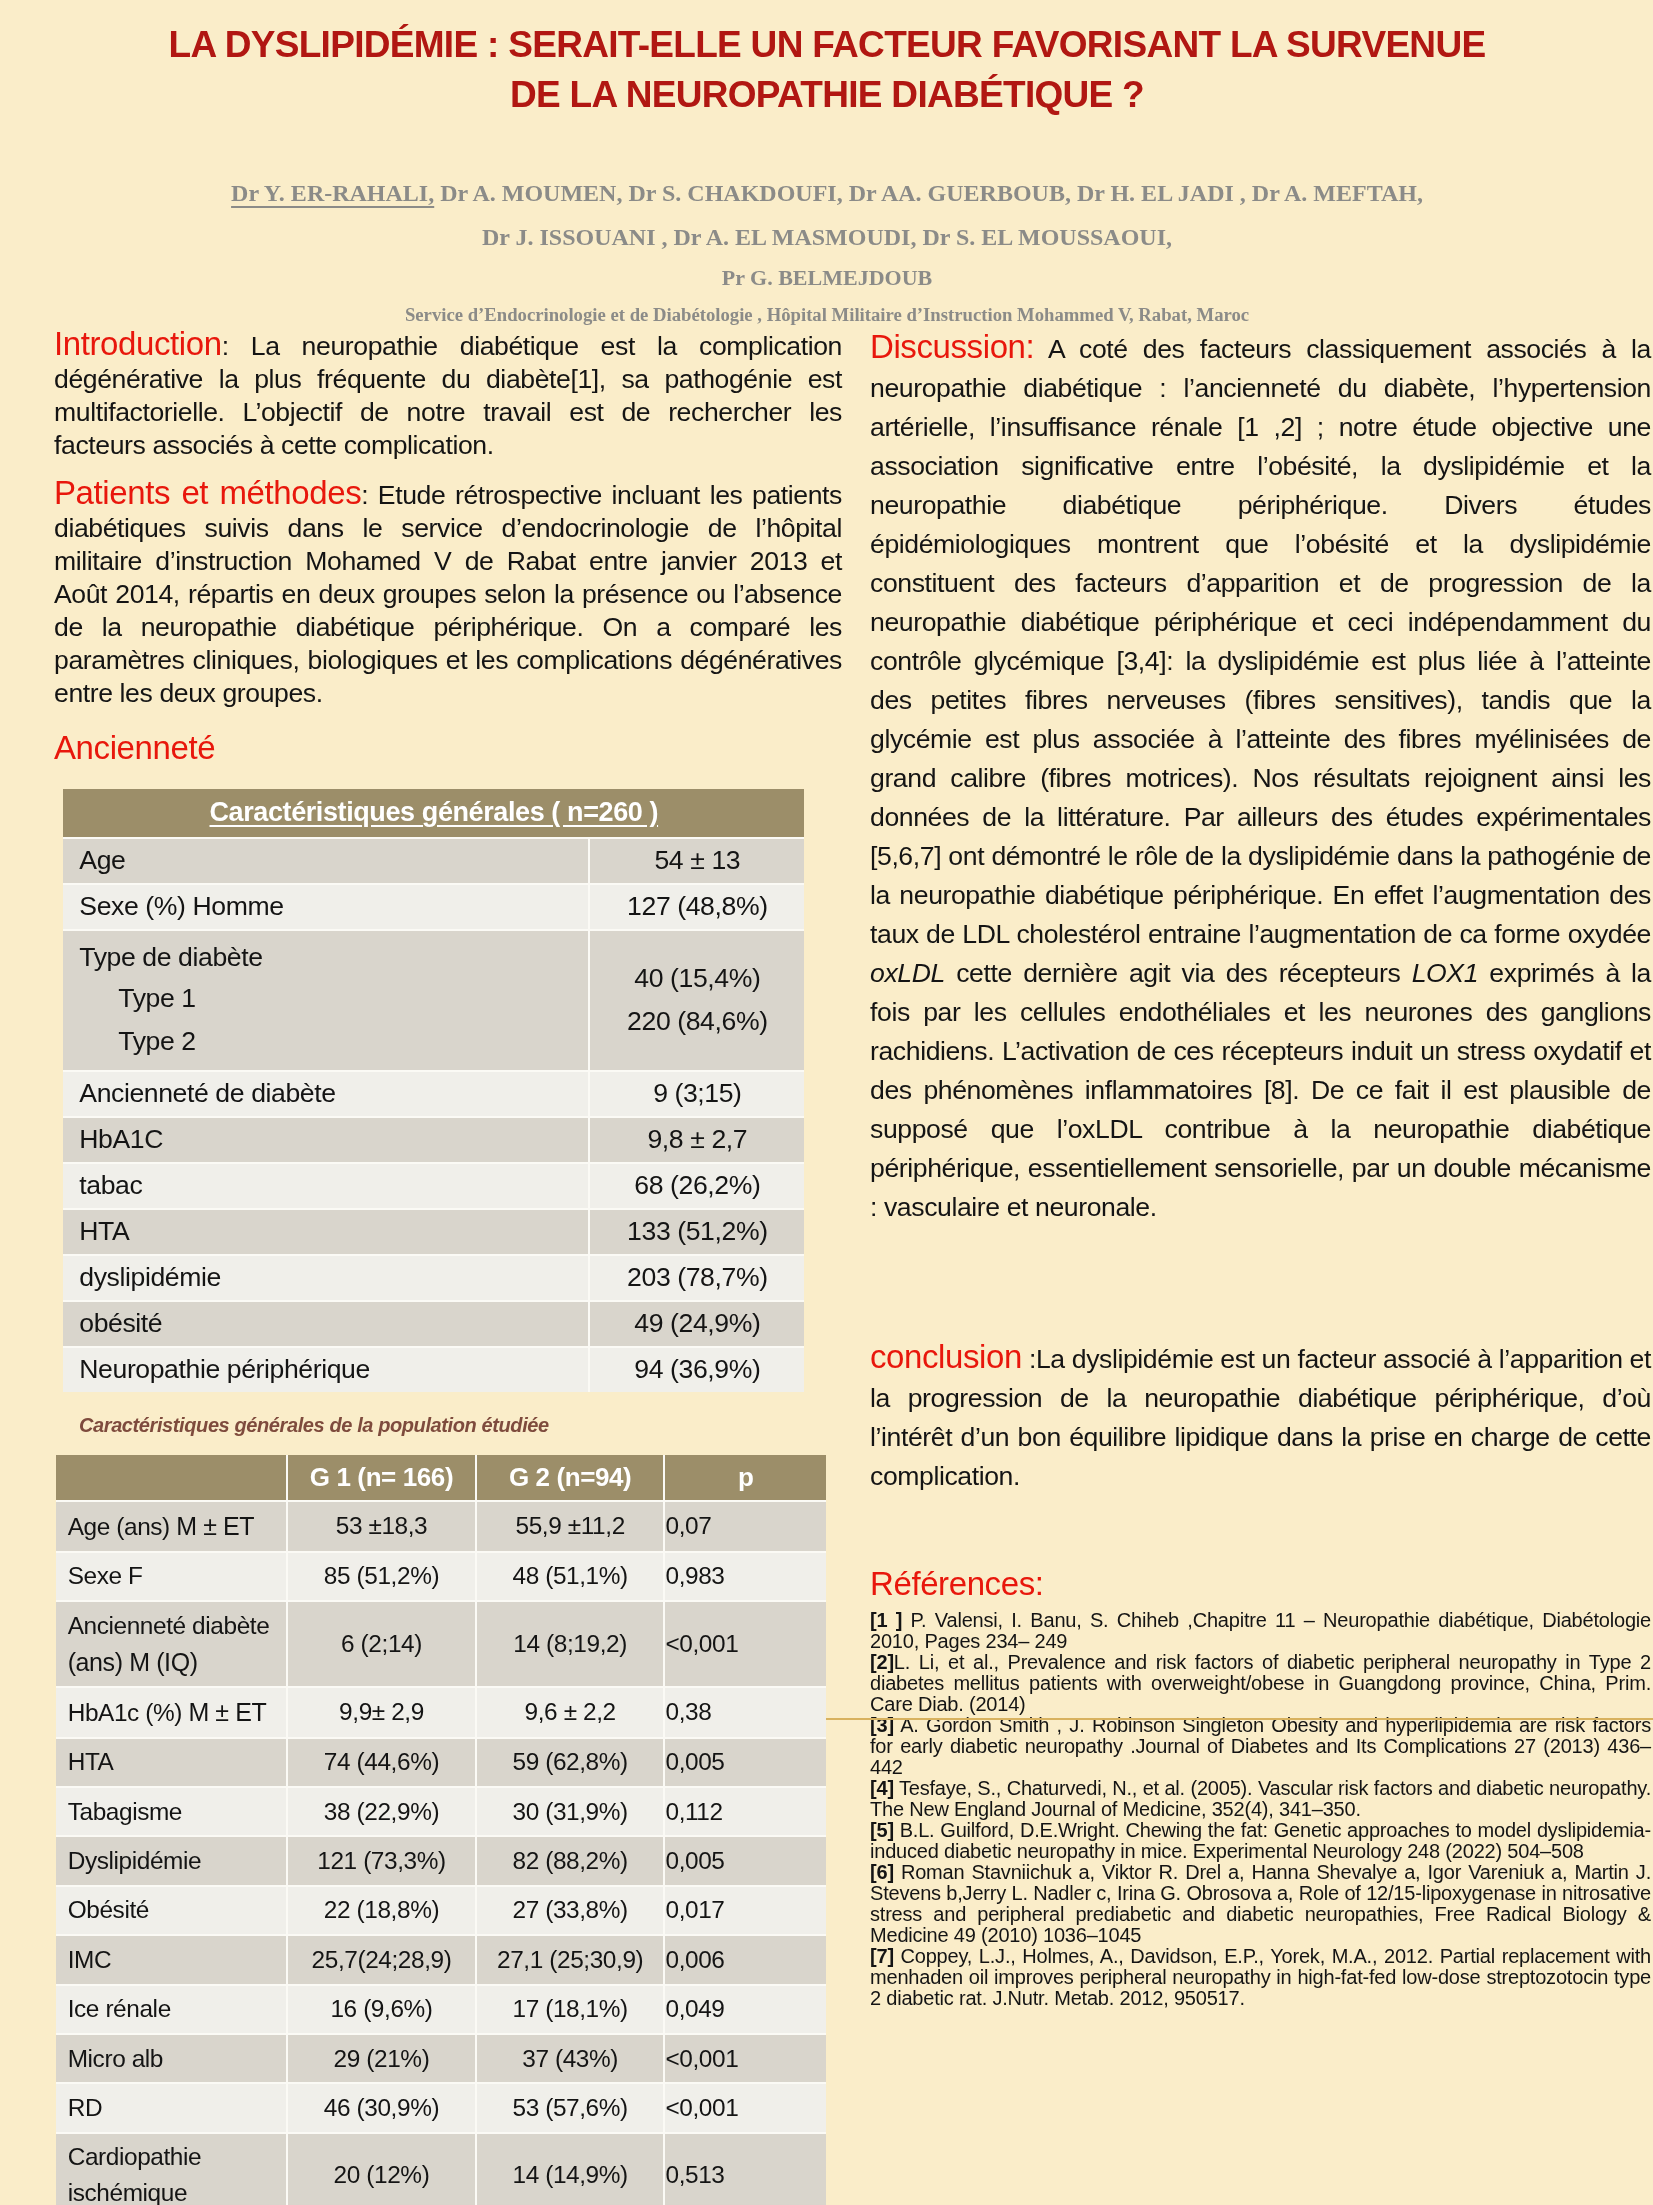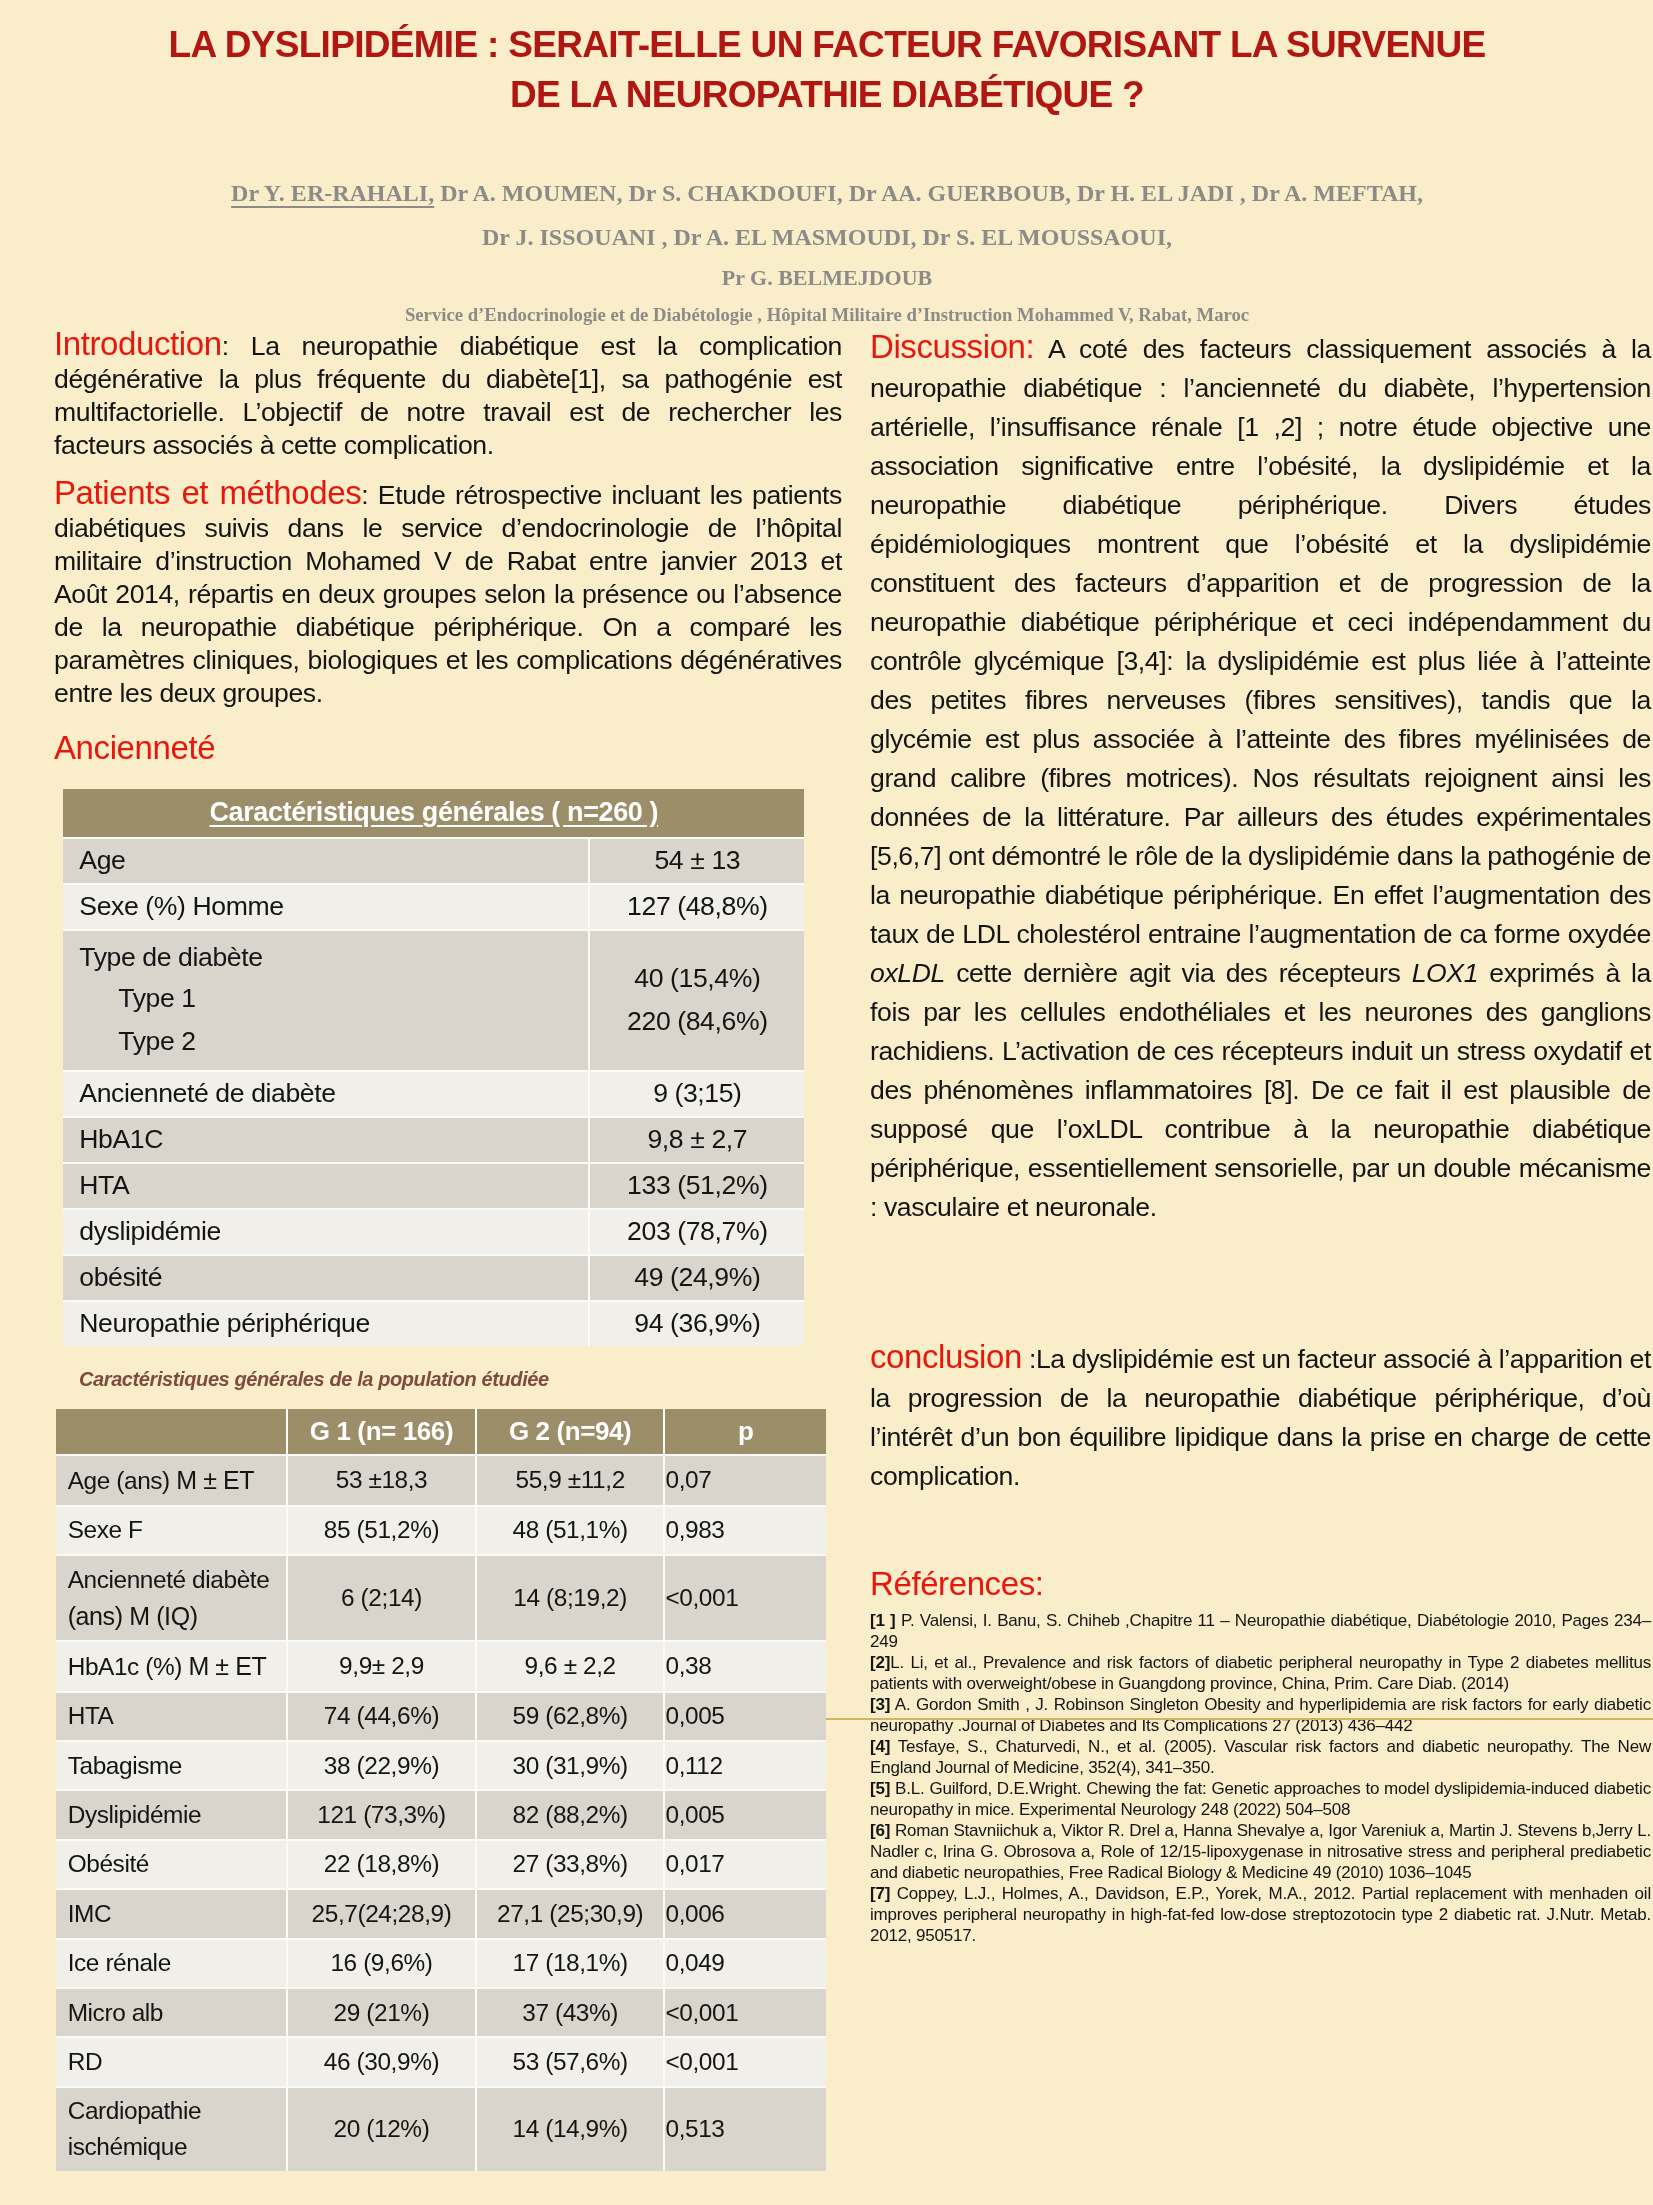--- a/index.html
+++ b/index.html
@@ -101,21 +101,21 @@
   .table2 td{padding:5.7px 0;}
   .table2 td.lbl{padding-left:11.5px;text-align:left;width:30%;line-height:36px;}
   .table2 td.c1{width:24.5%;text-align:center;}
   .table2 td.c2{width:24.5%;text-align:center;}
   .table2 td.c3{width:21%;text-align:left;}
   .small-suffix{font-size:25px;}
   
   .refs-heading{color:var(--heading-red);font-size:33px;letter-spacing:-0.4px;margin:0;font-weight:400;}
   .refs-list{margin-top:7.2px;}
   .ref{
-    font-size:17px;line-height:21px;letter-spacing:-0.2px;
+    font-size:20px;line-height:21px;letter-spacing:-0.2px;
     text-align:justify;margin:0;
   }
   .ref b{font-weight:700;}
   em.disc-em{font-style:italic;}
 </style>
 </head>
 <body>
 
 <div class="page">
 
@@ -164,20 +164,24 @@
               <div class="valline">220  (84,6%)</div>
             </td>
           </tr>
           <tr class="row-light">
             <td class="lbl">Ancienneté de diabète</td>
             <td class="val">9 (3;15)</td>
           </tr>
           <tr class="row-dark">
             <td class="lbl">HbA1C</td>
             <td class="val">9,8 ± 2,7</td>
+          </tr>
+          <tr class="row-light">
+            <td class="lbl">tabac</td>
+            <td class="val">68 (26,2%)</td>
           </tr>
           <tr class="row-dark">
             <td class="lbl">HTA</td>
             <td class="val">133 (51,2%)</td>
           </tr>
           <tr class="row-light">
             <td class="lbl">dyslipidémie</td>
             <td class="val">203 (78,7%)</td>
           </tr>
           <tr class="row-dark">

